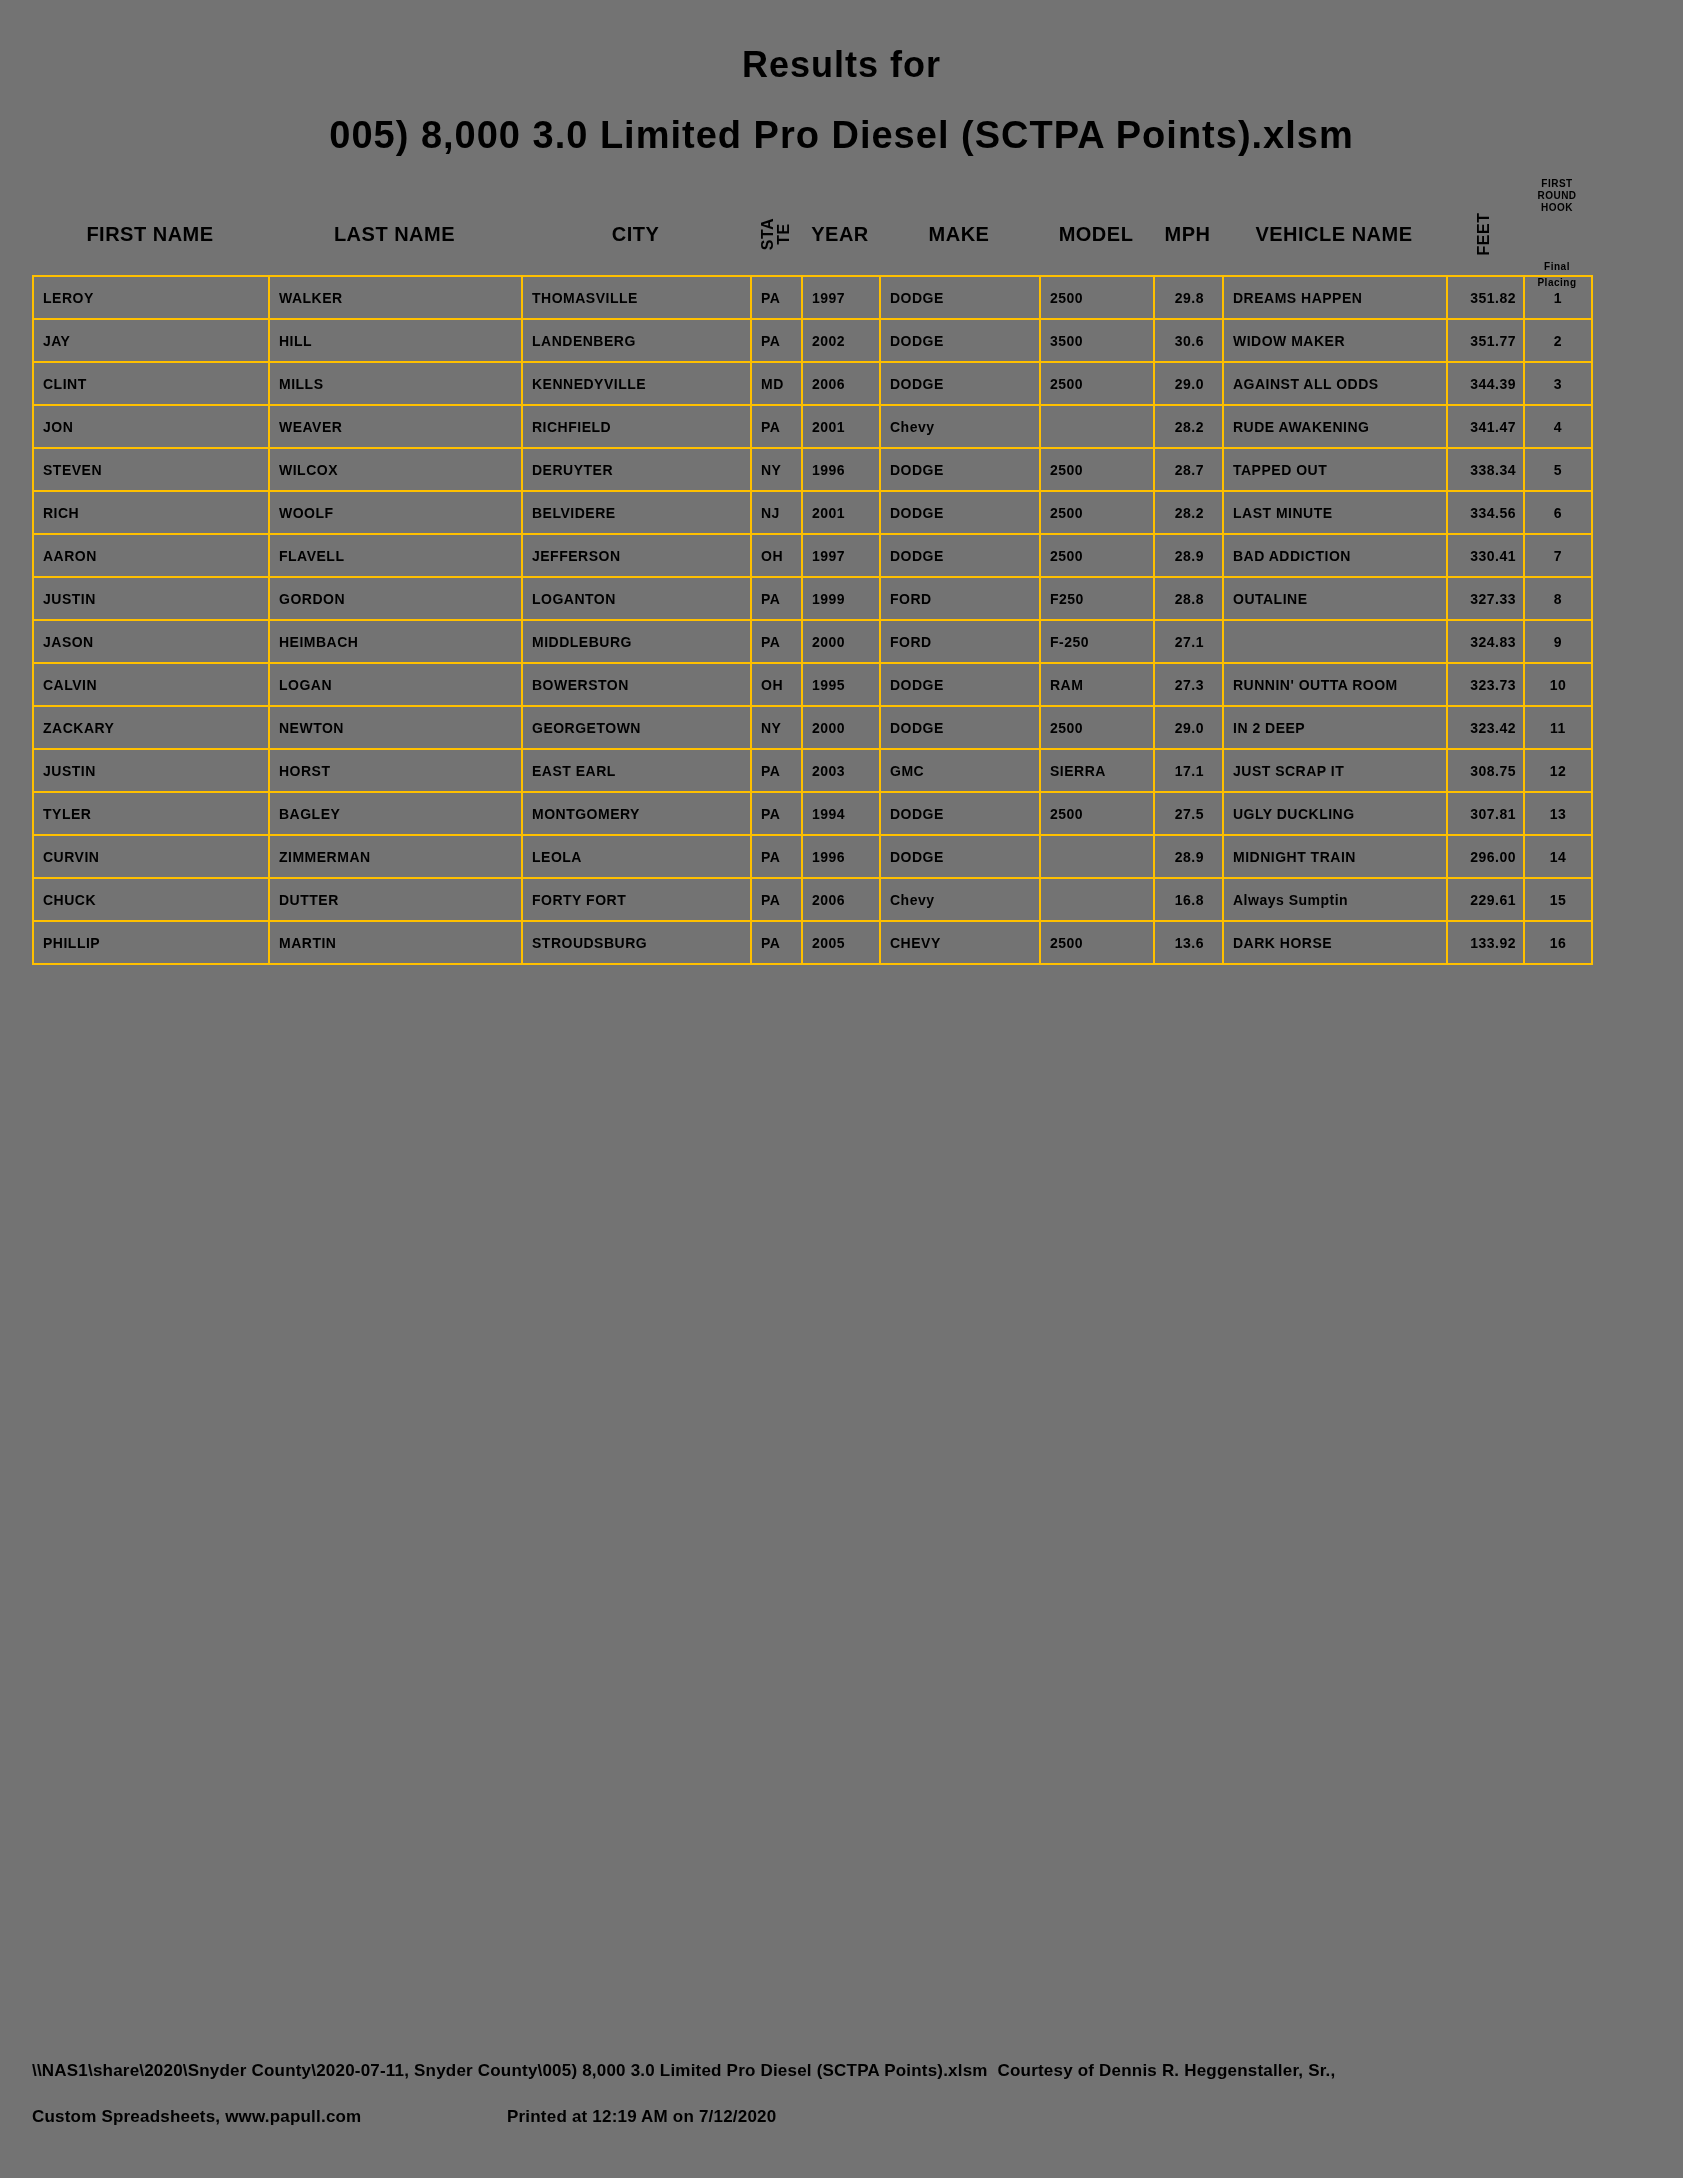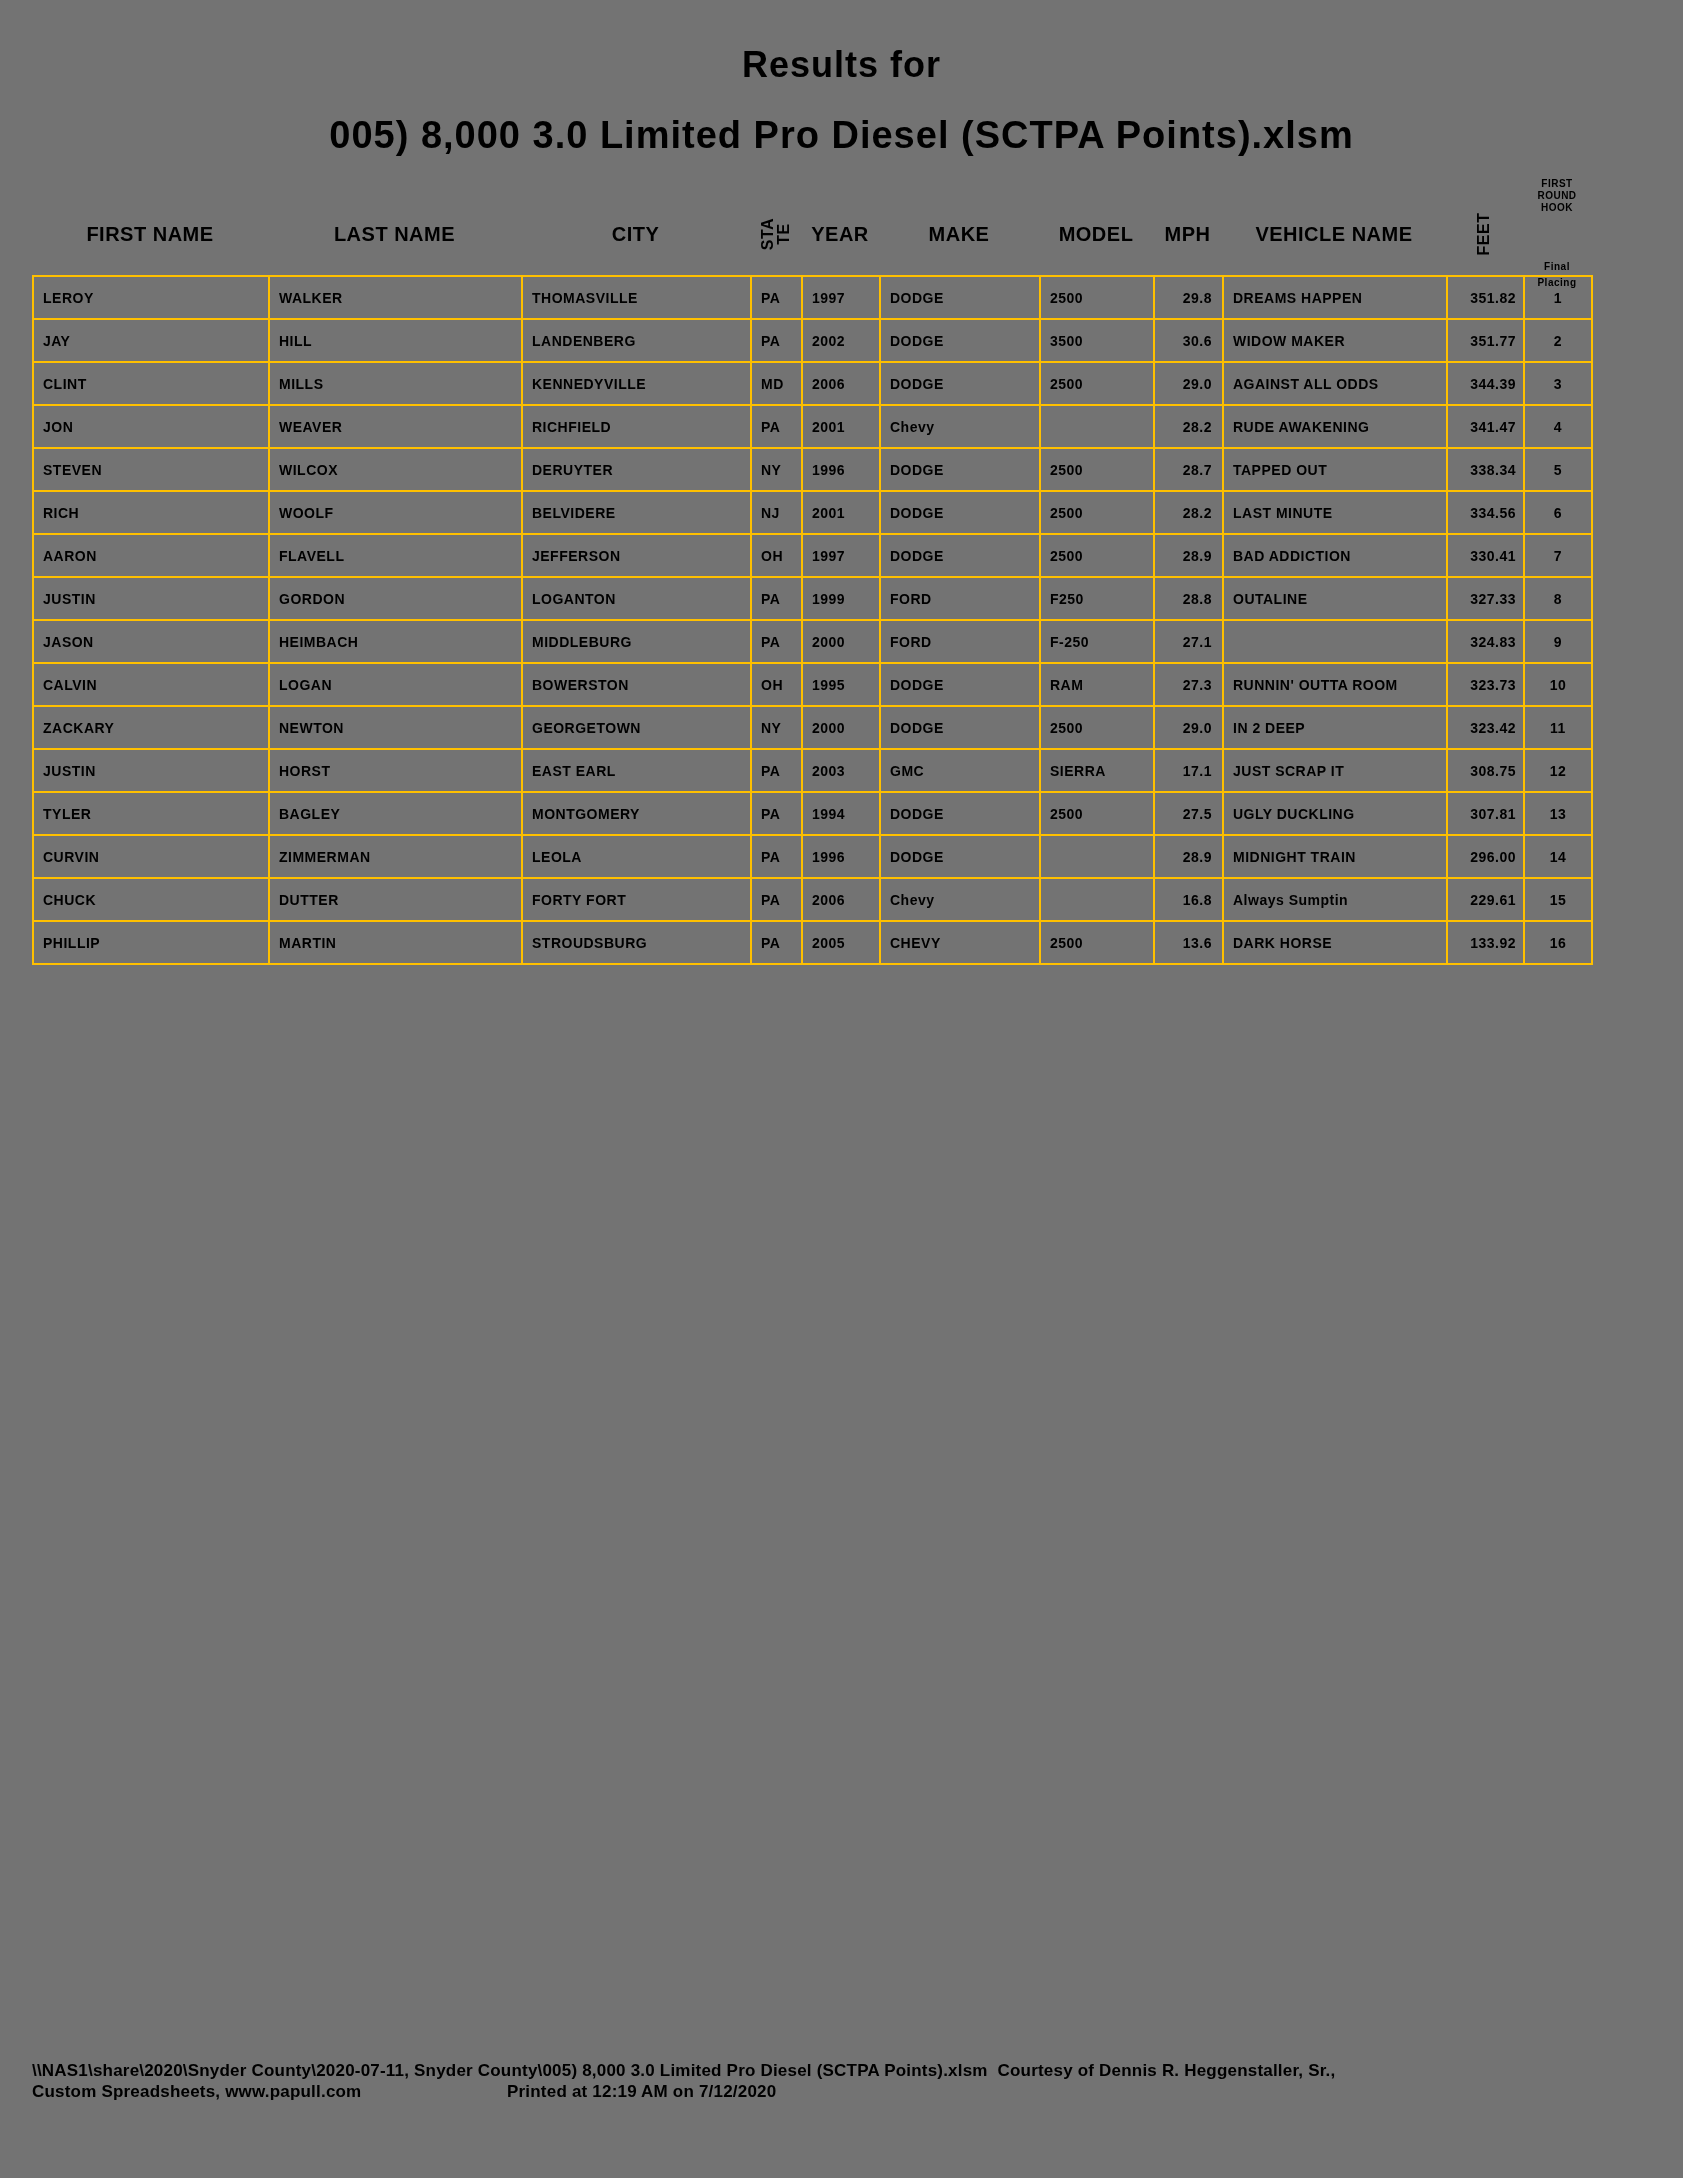--- a/index.html
+++ b/index.html
@@ -39,30 +39,30 @@
   table.grid { border-collapse:collapse; table-layout:fixed; width:1560px;
                border:1px solid #f97316; }
   table.grid td {
     border:2px solid #FFC000;
     height:43px;
     font-size:14px; font-weight:bold; letter-spacing:0.5px;
     vertical-align:middle;
     overflow:hidden; white-space:nowrap;
   }
   table.grid td:nth-child(-n+7) { text-align:left; padding-left:9px; }
-  table.grid td:nth-child(8)  { text-align:right; padding-right:10px; }
+  table.grid td:nth-child(8)  { text-align:right; padding-right:18px; }
   table.grid td:nth-child(9)  { text-align:left;  padding-left:9px; }
   table.grid td:nth-child(10) { text-align:right; padding-right:7px; }
   table.grid td:nth-child(11) { text-align:center; }
 
   
   .footer { position:absolute; left:32px; top:2061px; width:1624px;
             font-size:17px; font-weight:bold; letter-spacing:0.2px; }
   .f1 { white-space:pre-wrap; }
-  .f2 { position:relative; margin-top:1px; height:22px; }
+  .f2 { position:relative; margin-top:26px; height:22px; }
   .printed { position:absolute; left:475px; top:0; }
 </style>
 </head>
 <body>
 
 <div class="page">
 
   <div class="title-block">
     <div class="title1">Results for</div>
     <div class="title2">005) 8,000 3.0 Limited Pro Diesel (SCTPA Points).xlsm</div>

